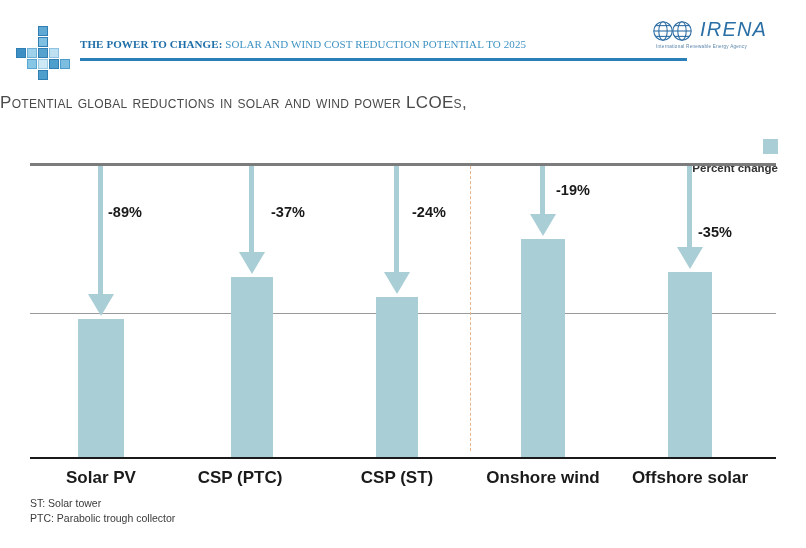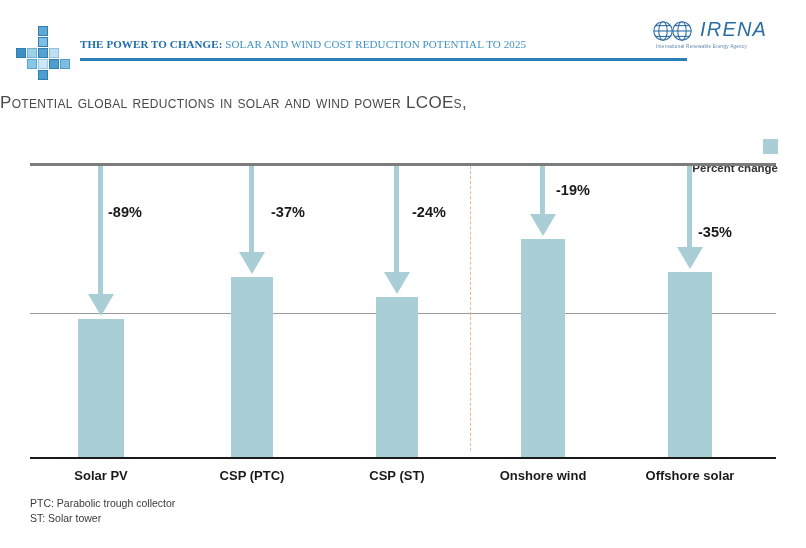--- a/index.html
+++ b/index.html
@@ -83,21 +83,21 @@
     border-top:22px solid #a9ced6;
   }
 
   .pct{
     position:absolute;font-size:14.5px;font-weight:bold;color:#1a1a1a;
     white-space:nowrap;
   }
 
   .cat{
     position:absolute;top:468px;
-    font-size:13px;font-weight:bold;color:#1a1a1a;
+    font-size:17px;font-weight:bold;color:#1a1a1a;
     text-align:center;white-space:nowrap;
   }
 
   
   .notes{
     position:absolute;left:30px;top:496px;
     font-size:10.5px;color:#3a3a3a;line-height:15px;
   }
   .notes div{white-space:nowrap;}
 </style>
@@ -171,21 +171,21 @@
     <div class="bar" style="left:78px;top:319px;width:46px;height:138px;"></div>
     <div class="arrow-shaft" style="left:98px;top:166px;height:128px;"></div>
     <div class="arrow-head" style="left:88px;top:294px;"></div>
     <div class="pct" style="left:108px;top:204px;">-89%</div>
     <div class="cat" style="left:41px;width:120px;">Solar PV</div>
 
     <div class="bar" style="left:231px;top:277px;width:42px;height:180px;"></div>
     <div class="arrow-shaft" style="left:249px;top:166px;height:86px;"></div>
     <div class="arrow-head" style="left:239px;top:252px;"></div>
     <div class="pct" style="left:251px;top:204px;margin-left:20px;">-37%</div>
-    <div class="cat" style="left:192px;width:120px;">CSP (PTC)</div>
+    <div class="cat" style="left:180px;width:120px;">CSP (PTC)</div>
 
     <div class="bar" style="left:376px;top:297px;width:42px;height:160px;"></div>
     <div class="arrow-shaft" style="left:394px;top:166px;height:106px;"></div>
     <div class="arrow-head" style="left:384px;top:272px;"></div>
     <div class="pct" style="left:412px;top:204px;">-24%</div>
     <div class="cat" style="left:337px;width:120px;">CSP (ST)</div>
 
     <div class="bar" style="left:521px;top:239px;width:44px;height:218px;"></div>
     <div class="arrow-shaft" style="left:540px;top:166px;height:48px;"></div>
     <div class="arrow-head" style="left:530px;top:214px;"></div>
@@ -194,17 +194,17 @@
 
     <div class="bar" style="left:668px;top:272px;width:44px;height:185px;"></div>
     <div class="arrow-shaft" style="left:687px;top:166px;height:81px;"></div>
     <div class="arrow-head" style="left:677px;top:247px;"></div>
     <div class="pct" style="left:698px;top:184px;margin-top:40px;">-35%</div>
     <div class="cat" style="left:630px;width:120px;">Offshore solar</div>
 
   </div>
 
   <div class="notes">
+    <div>ST: Solar tower</div>
     <div>PTC: Parabolic trough collector</div>
-    <div>ST: Solar tower</div>
   </div>
 
 </div>
 
 </body></html>

